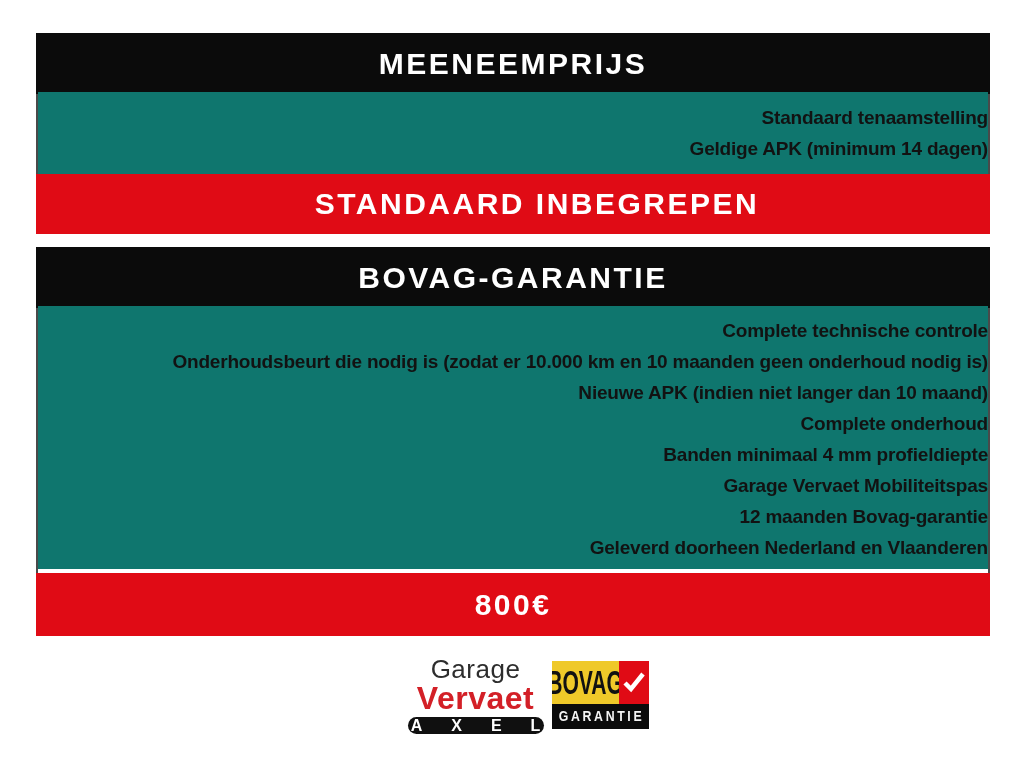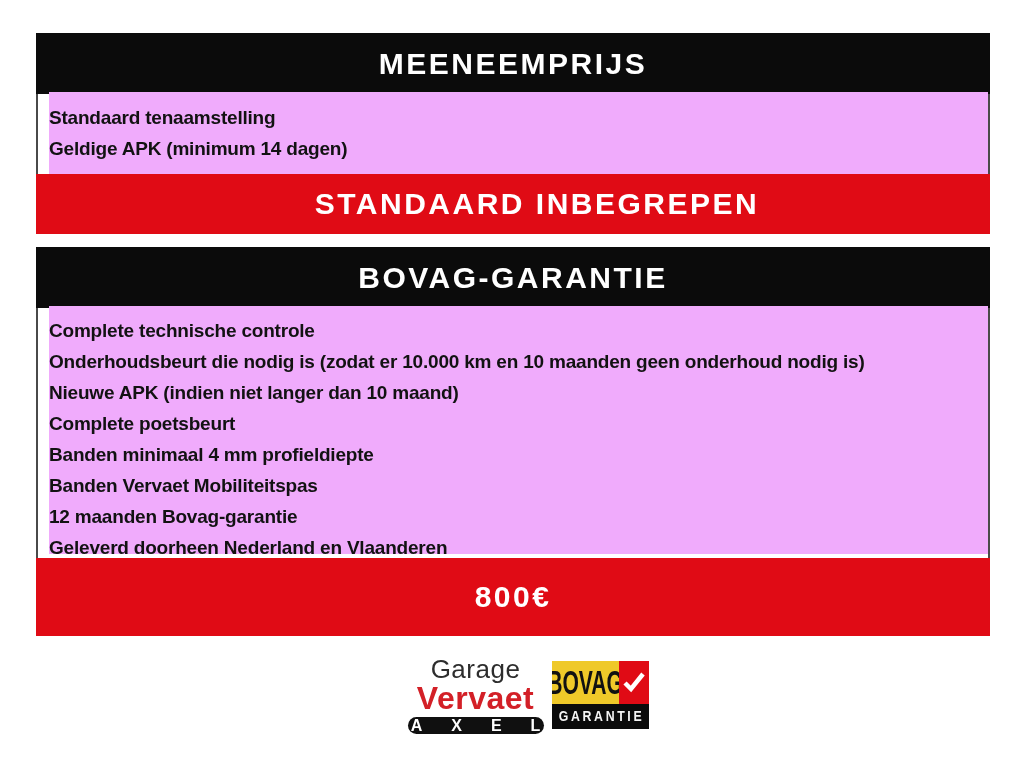--- a/index.html
+++ b/index.html
@@ -33,37 +33,36 @@
     justify-content: center;
     margin: -2px;              
     flex: 0 0 auto;
   }
   .bar.black { background: #0b0b0b; }
   .bar.red   { background: #e00b15; }
 
   .card1 .bar.black { height: 61px; }
   .card1 .bar.red   { height: 60px; margin-top: 0; padding-left: 48px; }
   .card2 .bar.black { height: 61px; }
-  .card2 .bar.red   { height: 78px; margin-top: 4px; }
+  .card2 .bar.red   { height: 63px; margin-top: 4px; }
 
   .hdr {
     color: #ffffff;
     font-weight: 700;
     font-size: 30px;
     letter-spacing: 2.5px;
     white-space: nowrap;
     text-align: center;
   }
 
   .card-body {
     flex: 1 1 auto;
-    background: #f0abfc;
-    text-align: left;
+    background: #0f766e;
+    text-align: right;
     overflow: hidden;
-    margin-left: 11px;
   }
   .card1 .card-body { padding-top: 10px; }
   .card2 .card-body { padding-top: 9px; }
 
   .line {
     font-size: 19px;
     font-weight: 700;
     line-height: 31px;
     color: #121212;
     letter-spacing: -0.2px;
@@ -181,23 +180,23 @@
   </section>
 
   <section class="card card2">
     <div class="bar black">
       <span class="hdr">BOVAG-GARANTIE</span>
     </div>
     <div class="card-body">
       <div class="line">Complete technische controle</div>
       <div class="line">Onderhoudsbeurt die nodig is (zodat er 10.000 km en 10 maanden geen onderhoud nodig is)</div>
       <div class="line">Nieuwe APK (indien niet langer dan 10 maand)</div>
-      <div class="line">Complete poetsbeurt</div>
+      <div class="line">Complete onderhoud</div>
       <div class="line">Banden minimaal 4 mm profieldiepte</div>
-      <div class="line">Banden Vervaet Mobiliteitspas</div>
+      <div class="line">Garage Vervaet Mobiliteitspas</div>
       <div class="line">12 maanden Bovag-garantie</div>
       <div class="line">Geleverd doorheen Nederland en Vlaanderen</div>
     </div>
     <div class="bar red">
       <span class="hdr">800€</span>
     </div>
   </section>
 
   <footer class="logos">
 

